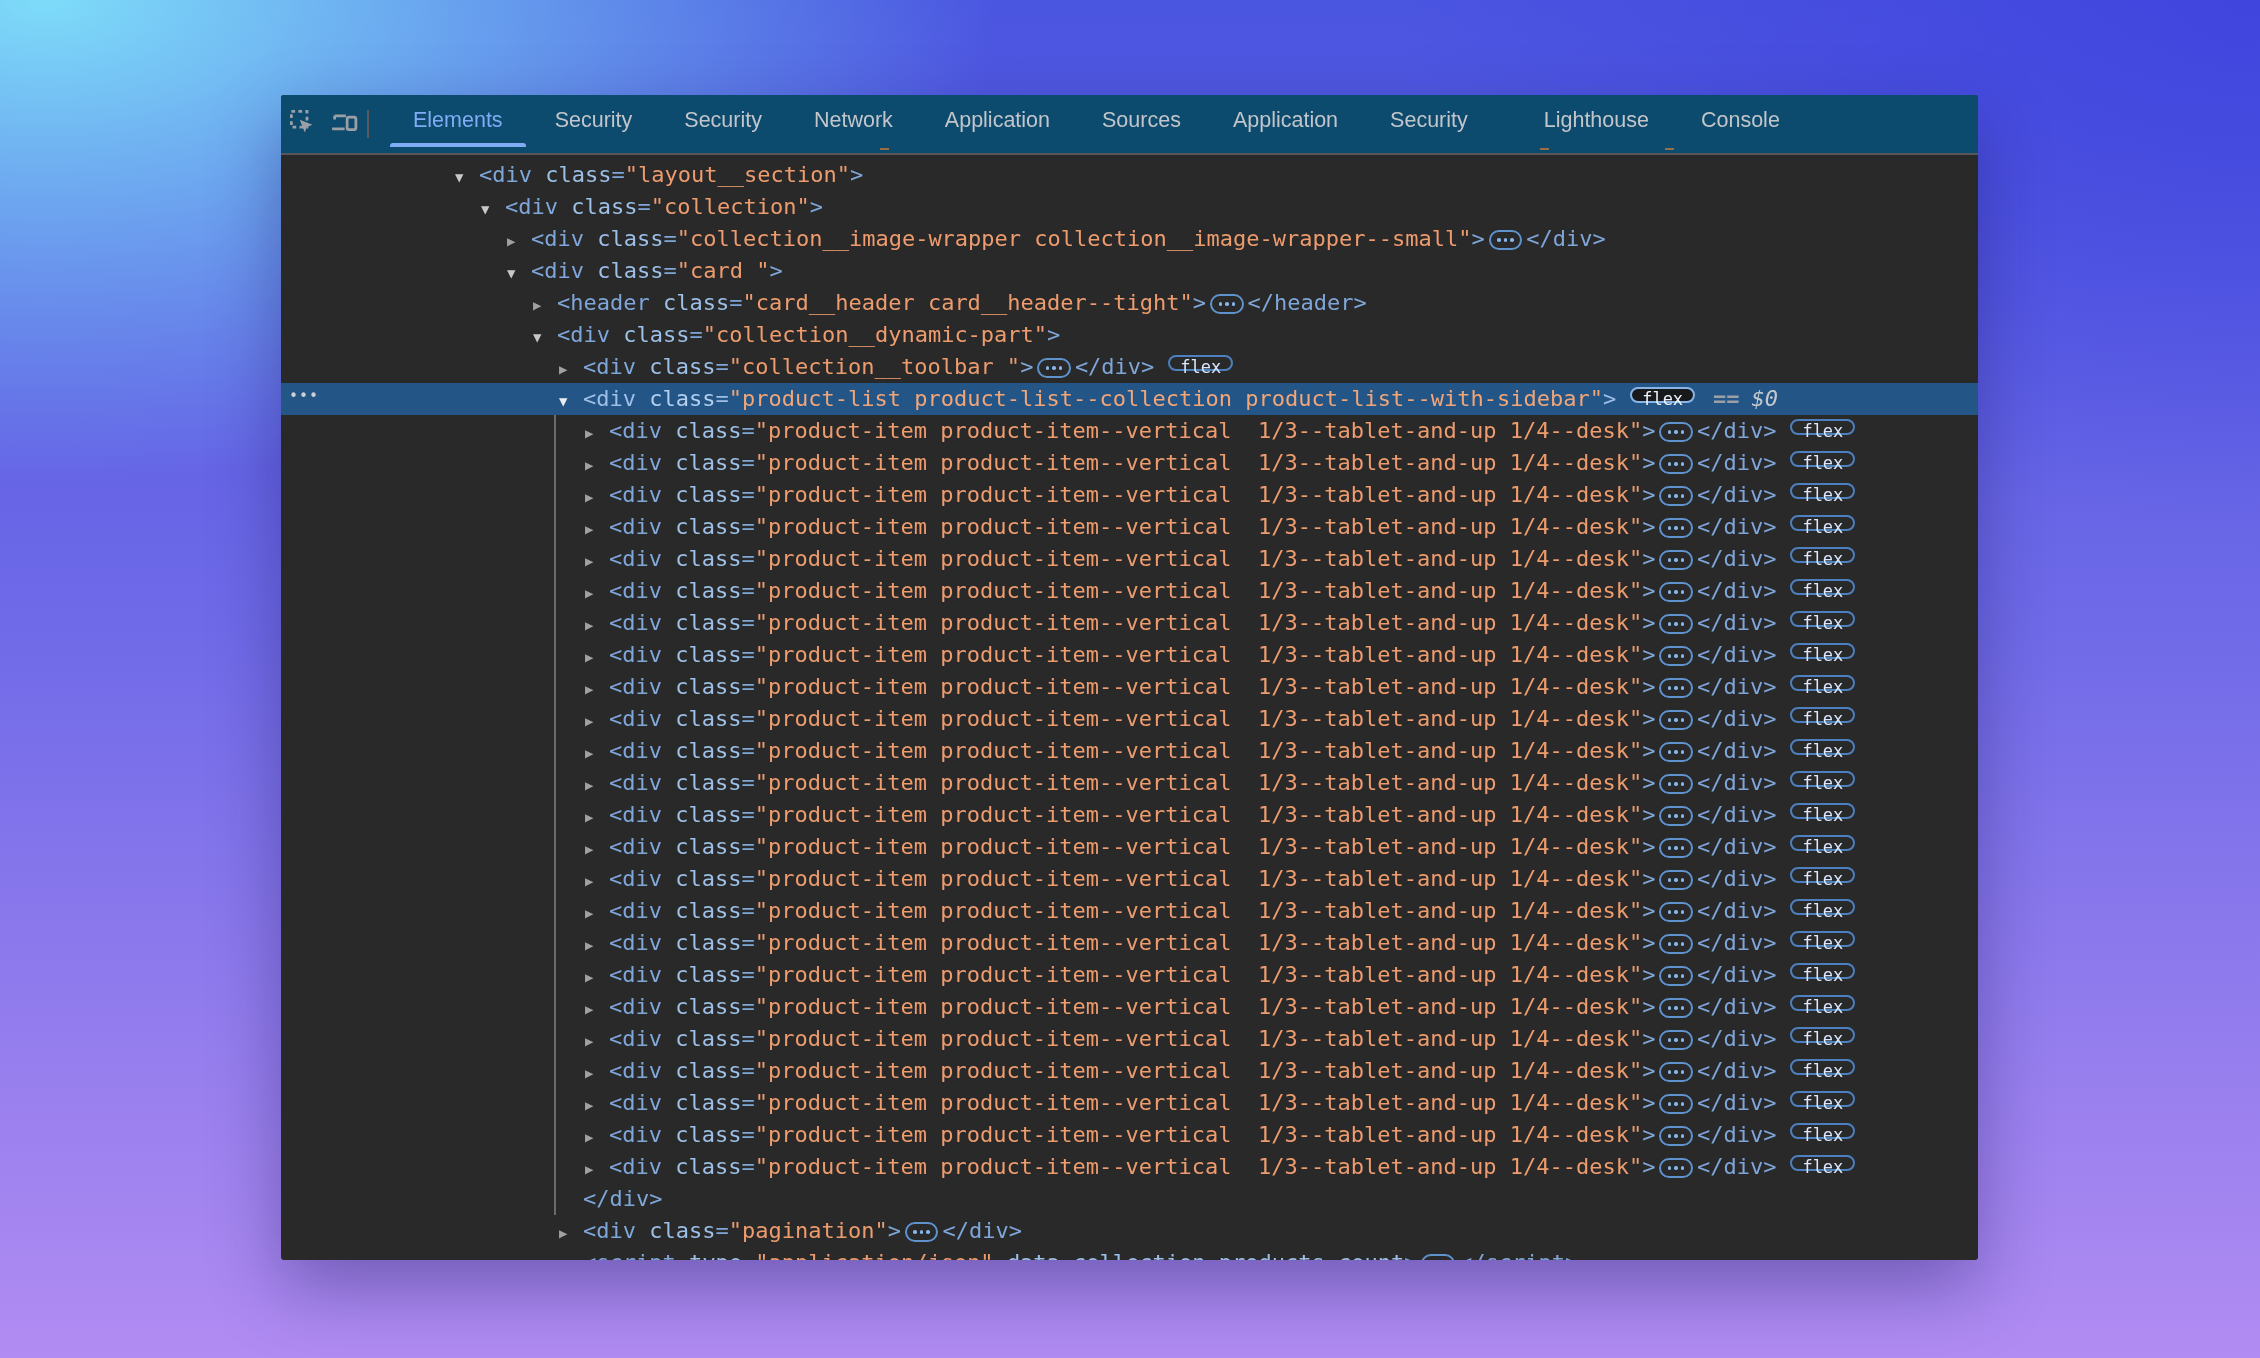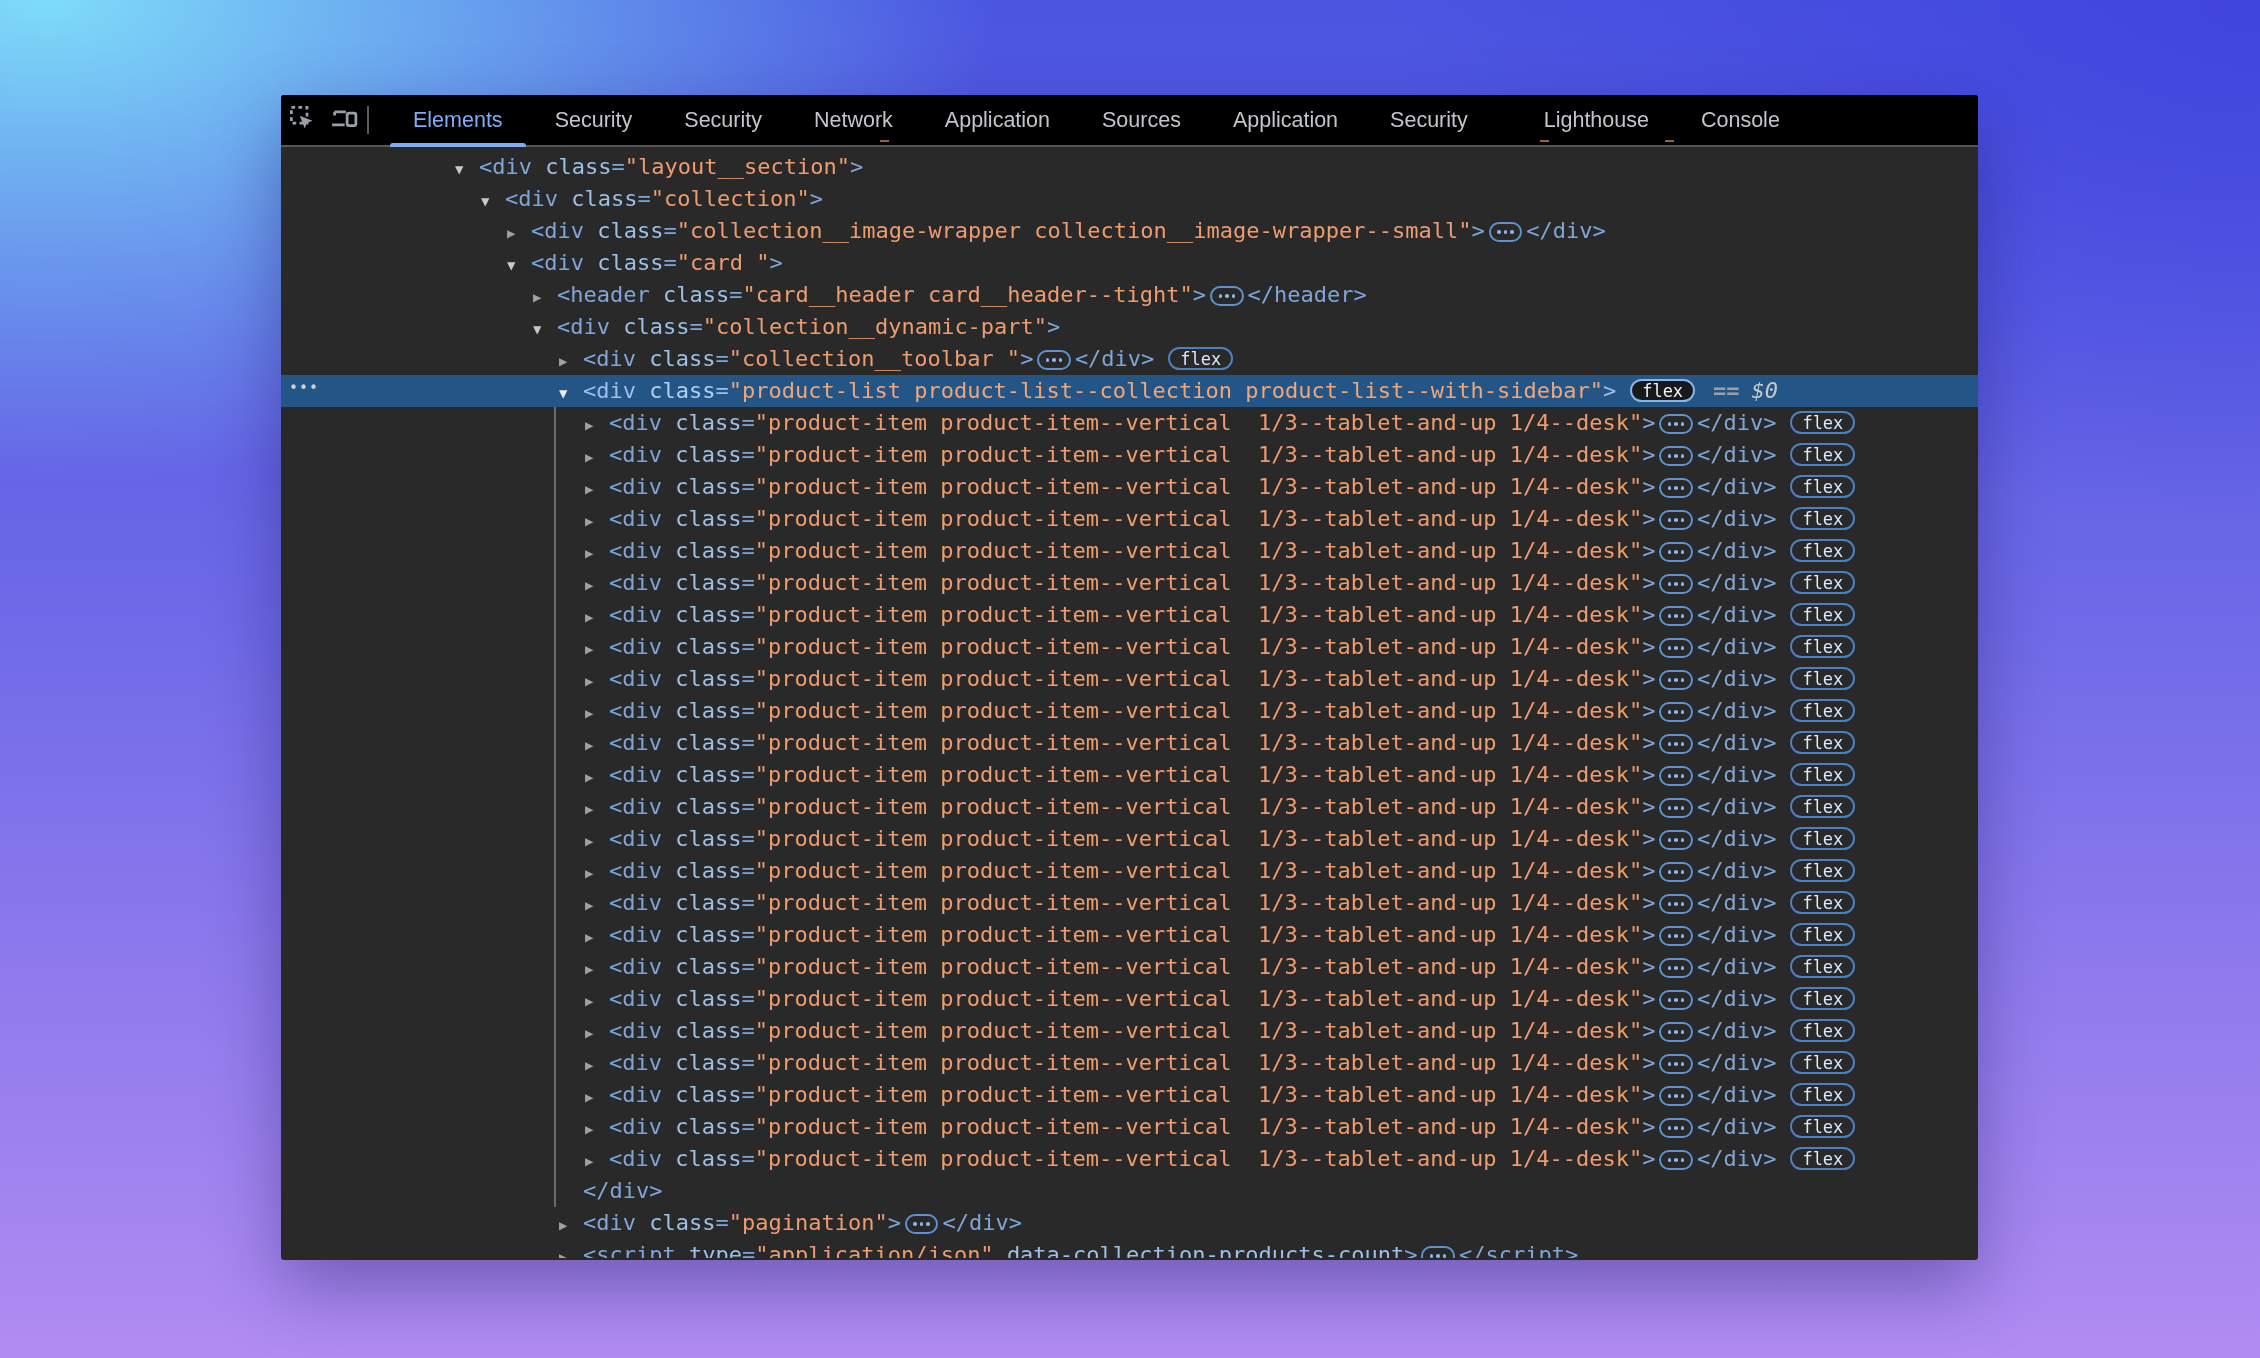--- a/index.html
+++ b/index.html
@@ -10,21 +10,21 @@
       radial-gradient(55% 55% at 100% 0%, rgba(64,68,222,0.95) 0%, rgba(64,68,222,0) 70%),
       linear-gradient(180deg, #4a55e0 0%, #6f6ae8 46%, #b18cf2 100%);
   }
   .devtools{
     position:absolute;left:281px;top:95px;width:1697px;height:1165px;
     background:#292929;border-radius:3px;overflow:hidden;
     box-shadow:0 28px 70px rgba(25,22,90,.38);
   }
   
   .toolbar{
-    position:relative;height:52px;background:#000000;
+    position:relative;height:60px;background:#0c4a6e;
     border-bottom:2px solid #565656;box-sizing:border-box;
     display:flex;align-items:center;
   }
   .iconbtn{width:42px;height:46px;display:flex;align-items:center;justify-content:center;}
   .vsep{width:2px;height:28px;background:#5a5a5a;margin:0 10px 0 2px;}
   .tabstrip{display:flex;height:100%;margin-left:8px;}
   .tab{padding:0 26px;height:50px;line-height:50px;font-size:21.5px;color:#c2c5c9;position:relative;white-space:nowrap;}
   .tab.active{color:#7facf5;}
   .tab.active::after{content:"";position:absolute;left:3px;right:3px;bottom:-2px;height:4px;background:#7facf5;border-radius:3px 3px 0 0;}
   .artifact{position:absolute;bottom:3px;height:2px;width:9px;background:#b0743f;opacity:.85;}
@@ -45,21 +45,21 @@
   .row.selected .sg-t{color:#9dbfe8;}
   .row.selected .sg-a{color:#b3d0f0;}
   .row.selected .sg-v{color:#f2a678;}
   .ellipsis{
     display:inline-flex;align-items:center;justify-content:center;
     height:20px;padding:0 5px;margin:0 4px;border:2px solid #5e93ce;border-radius:11px;
     vertical-align:middle;box-sizing:border-box;
   }
   .ellipsis i{display:inline-block;width:3.5px;height:3.5px;border-radius:50%;background:#86b6ec;margin:0 1.5px;}
   .flexbadge{
-    display:inline-block;box-sizing:border-box;height:23px;line-height:21px;
+    display:inline-block;box-sizing:border-box;height:16px;line-height:21px;
     border:2px solid #4c80be;border-radius:13px;padding:0 10px;margin-left:14px;
     font-size:17px;color:#d9e7ff;vertical-align:1px;
   }
   .row.selected .flexbadge{background:#17191b;border-color:#8ab4e8;color:#eef3fa;}
   .eqop{color:#9aa0a6;margin-left:18px;font-weight:bold;}
   .eqval{color:#c4c9ce;font-style:italic;margin-left:12px;}
   .gutterdots{position:absolute;left:8px;top:-3px;color:#ccd0d4;font-size:15px;letter-spacing:1px;}
   .guide{position:absolute;left:273px;top:260px;width:2px;height:800px;background:rgba(160,163,166,.55);}
 </style>
 </head>

